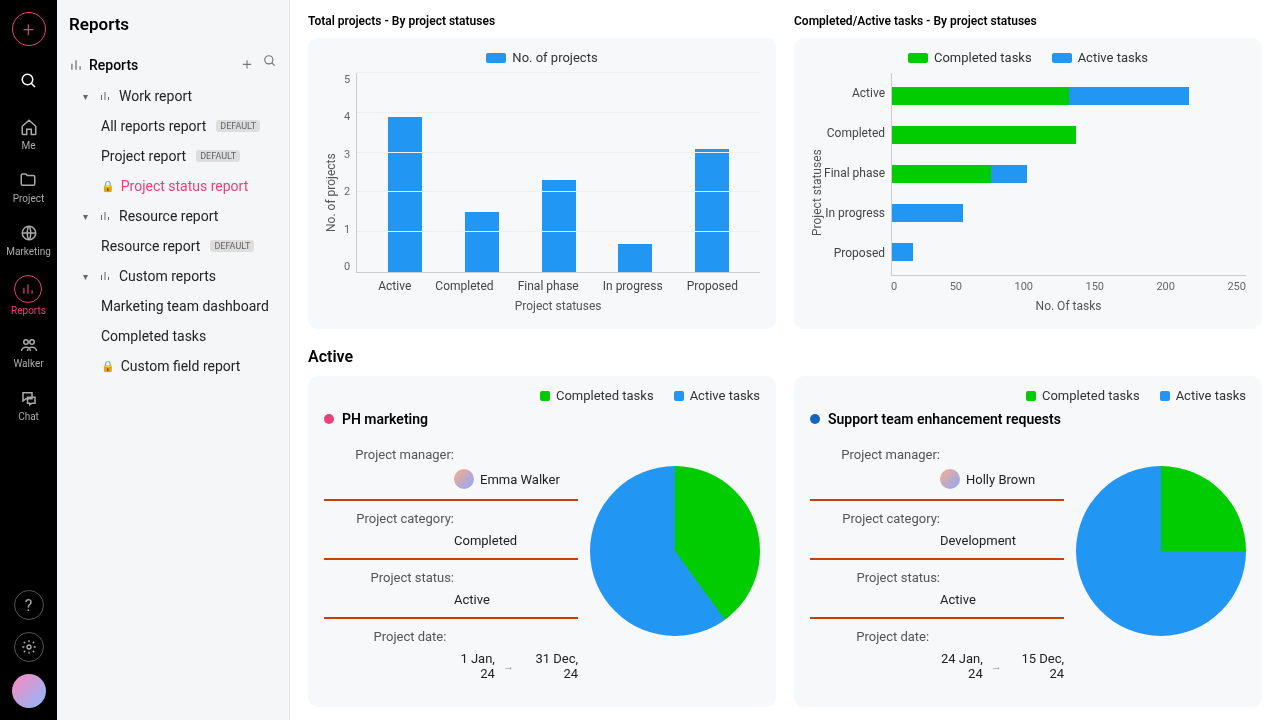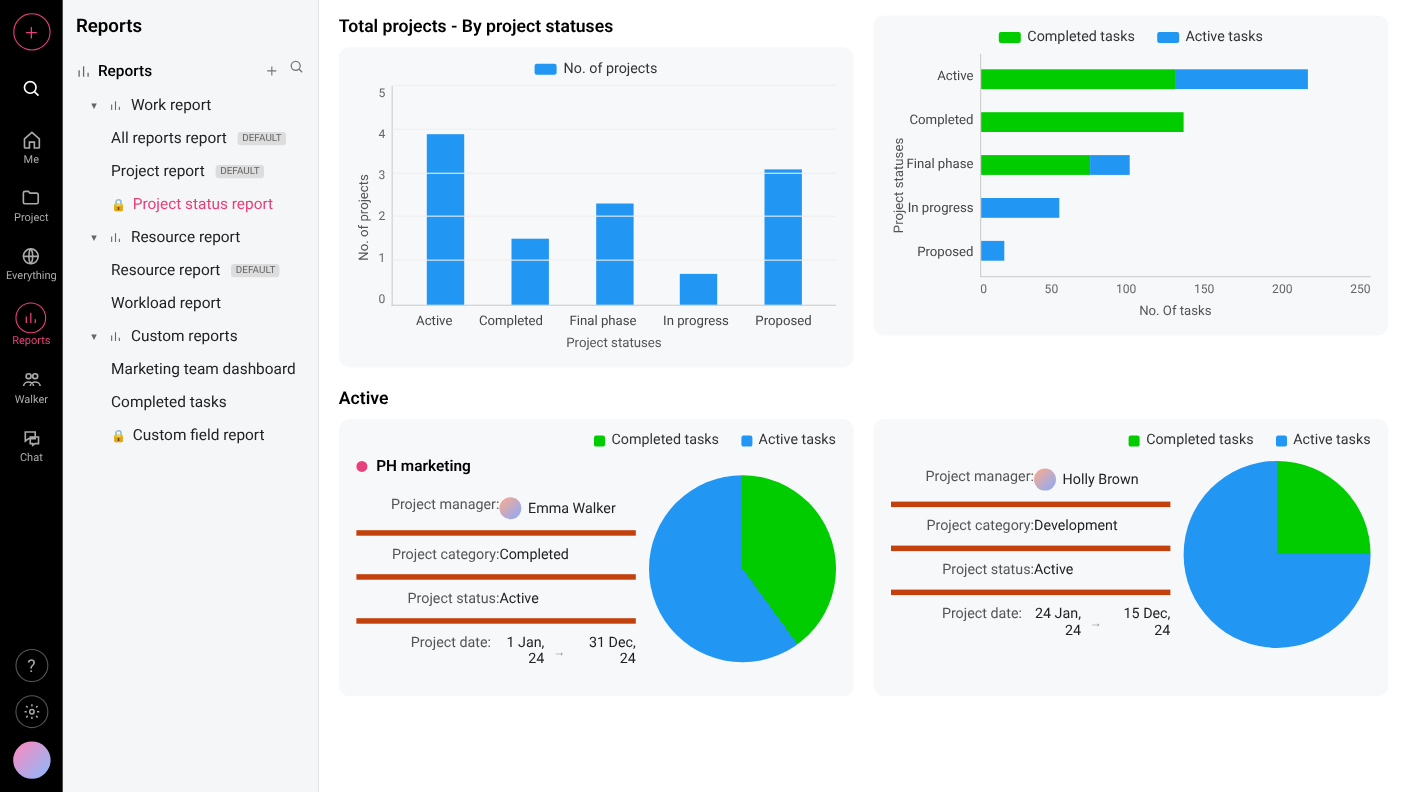--- a/index.html
+++ b/index.html
@@ -30,21 +30,21 @@
 .tree-row .badge { font-size:9px; background:#ddd; color:#666; border-radius:3px; padding:1px 4px; margin-left:4px; }
 .top-row { display:flex; align-items:center; justify-content:space-between; padding:6px 4px; }
 .top-row-left { display:flex; align-items:center; gap:6px; font-size:14px; font-weight:500; }
 .top-row-actions { display:flex; gap:8px; color:#777; }
 .indent-1 { padding-left: 18px; }
 .indent-2 { padding-left: 36px; }
 
 
 .main { flex:1; padding: 14px 18px; overflow-y:auto; background:#fff; }
 .grid { display:grid; grid-template-columns: 1fr 1fr; gap: 18px; }
-.card-title { font-size: 16px; font-weight: 600; margin-bottom: 10px; }
+.card-title { font-size: 12px; font-weight: 600; margin-bottom: 10px; }
 .card { background:#f7f8fa; border-radius:10px; padding: 12px 16px 16px; }
 
 
 .legend { display:flex; justify-content:center; gap:20px; font-size:13px; color:#333; margin-bottom:8px; }
 .legend .sw { width:20px; height:10px; display:inline-block; border-radius:2px; }
 .legend .sq { width:10px; height:10px; border-radius:2px; display:inline-block; }
 .legend-item { display:flex; align-items:center; gap:6px; }
 
 
 .colchart { position:relative; height: 240px; display:flex; }
@@ -69,24 +69,24 @@
 .hchart .xticks { display:flex; justify-content:space-between; font-size:11px; color:#666; padding-top:4px; }
 
 
 .section-h { font-size:16px; font-weight:600; margin: 18px 0 10px; }
 
 
 .proj { display:flex; gap:12px;text-align:right; }
 .proj-info { flex:1; }
 .proj-title { display:flex; align-items:center; gap:8px; font-size:14px; font-weight:600; margin-bottom:10px; }
 .dot { width:10px; height:10px; border-radius:50%; }
-.kv { display:flex; font-size:13px; padding: 10px 0; border-bottom:5px solid #c2410c; }
+.kv { display:flex; font-size:13px; padding: 10px 0; border-bottom:2px solid #c2410c; }
 .kv:last-child { border-bottom:none; }
 .kv .k { width:130px; color:#555; }
-.kv .v { color:#222; display:flex; align-items:center; gap:6px; }
+.kv .v { color:#222; display:flex; align-items:center; gap:6px;margin-top:22px; }
 .mini-av { width:20px; height:20px; border-radius:50%; background:linear-gradient(135deg,#fa8,#8af); }
 .arrow-small { font-size:11px; color:#888; margin:0 2px; }
 
 .pie { width:170px; height:170px; border-radius:50%; flex-shrink:0; align-self:center; }
 
 svg { display:block; }
 .ic { width:18px; height:18px; }
 </style>
 </head>
 <body>
@@ -115,21 +115,21 @@
       </span>
     <span class="ri-label">Project</span>
   </div>
   <div class="rail-item">
     <span class="ri-icon">
         <svg class="ic" viewBox="0 0 24 24" fill="none" stroke="currentColor" stroke-width="2">
           <circle cx="12" cy="12" r="9"></circle>
           <path d="M3 12h18M12 3c3 3 3 15 0 18M12 3c-3 3-3 15 0 18"></path>
         </svg>
       </span>
-    <span class="ri-label">Everything</span>
+    <span class="ri-label">Marketing</span>
   </div>
   <div class="rail-item active">
     <span class="ri-icon">
         <svg width="14" height="14" viewBox="0 0 24 24" fill="none" stroke="currentColor" stroke-width="2">
           <path d="M5 20V10M12 20V4M19 20v-6"></path>
         </svg>
       </span>
     <span class="ri-label">Reports</span>
   </div>
   <div class="rail-item">
@@ -213,23 +213,20 @@
     <span class="bar-ic">
         <svg width="12" height="12" viewBox="0 0 24 24" fill="none" stroke="#666" stroke-width="2">
           <path d="M5 20V10M12 20V4M19 20v-6"></path>
         </svg>
       </span>
     <span>Resource report</span>
   </div>
   <div class="tree-row indent-2">
     <span>Resource report</span>
     <span class="badge">DEFAULT</span>
-  </div>
-  <div class="tree-row indent-2">
-    <span>Workload report</span>
   </div>
 
   <div class="tree-row indent-1">
     <span class="chev">▾</span>
     <span class="bar-ic">
         <svg width="12" height="12" viewBox="0 0 24 24" fill="none" stroke="#666" stroke-width="2">
           <path d="M5 20V10M12 20V4M19 20v-6"></path>
         </svg>
       </span>
     <span>Custom reports</span>
@@ -290,20 +287,21 @@
                 <span>In progress</span>
                 <span>Proposed</span>
               </div>
             <div class="xaxis-label">Project statuses</div>
           </div>
         </div>
       </div>
     </div>
 
     <div>
+      <div class="card-title">Completed/Active tasks - By project statuses</div>
       <div class="card">
         <div class="legend">
           <div class="legend-item">
               <span class="sw" style="background:#0c0"></span>
               <span>Completed tasks</span>
             </div>
           <div class="legend-item">
               <span class="sw" style="background:#2196f3"></span>
               <span>Active tasks</span>
             </div>
@@ -412,20 +410,24 @@
             <span class="sq" style="background:#0c0"></span>
             <span>Completed tasks</span>
           </div>
         <div class="legend-item">
             <span class="sq" style="background:#2196f3"></span>
             <span>Active tasks</span>
           </div>
       </div>
       <div class="proj">
         <div class="proj-info">
+          <div class="proj-title">
+            <span class="dot" style="background:#1565c0"></span>
+            <span>Support team enhancement requests</span>
+          </div>
           <div class="kv">
               <span class="k">Project manager:</span>
               <span class="v">
                 <span class="mini-av"></span>
                 <span>Holly Brown</span>
               </span>
             </div>
           <div class="kv">
               <span class="k">Project category:</span>
               <span class="v">Development</span>

